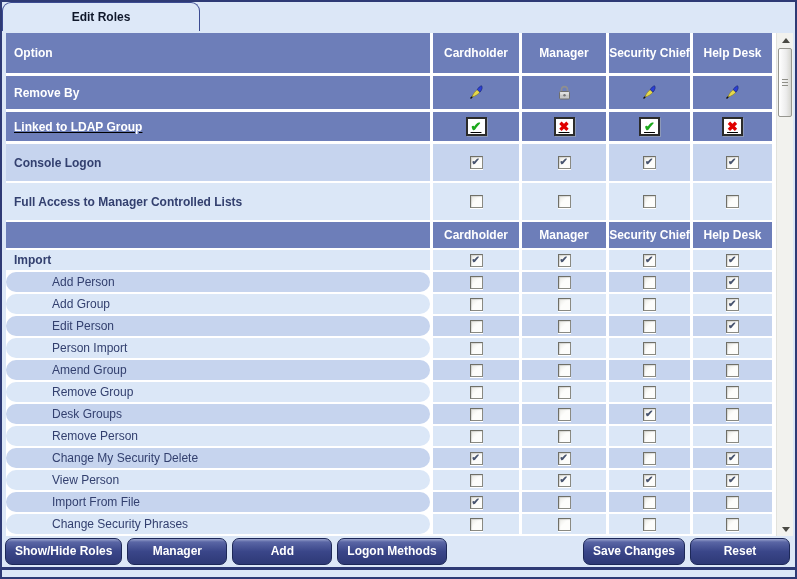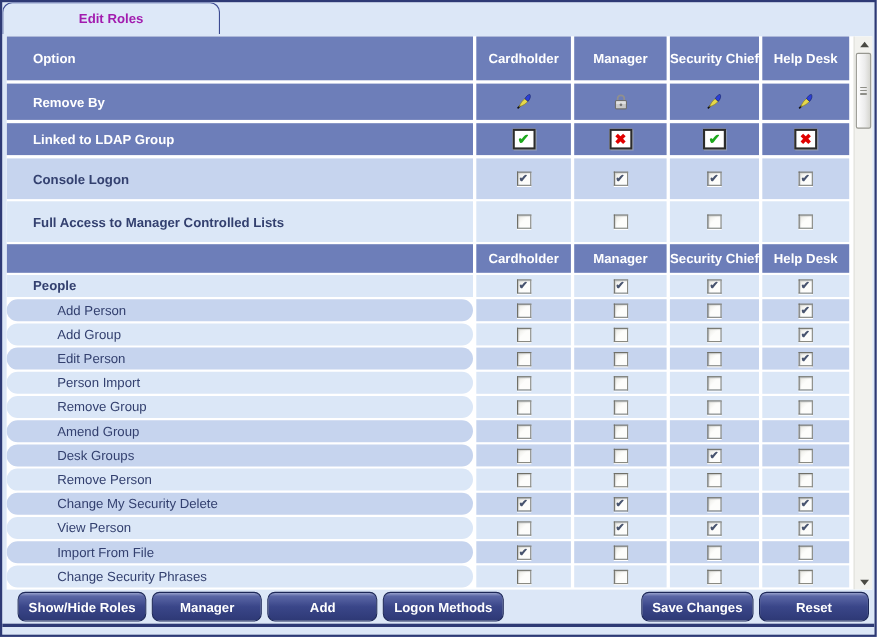--- a/index.html
+++ b/index.html
@@ -14,21 +14,21 @@
   }
 
   
   .tab {
     position: absolute; left: 0; top: 0;
     width: 198px; height: 29px;
     background: #dde8f8;
     border: 1px solid #3c4b92; border-bottom: none;
     border-radius: 9px 9px 0 0;
     display: flex; align-items: center; justify-content: center;
-    font-size: 12px; font-weight: bold; color: #a21caf;
+    font-size: 12px; font-weight: bold; color: #0f172a;
     cursor: pointer;
   }
 
   
   .table-wrap {
     position: absolute; left: 4px; top: 31px;
     width: 787px; height: 503px;
     background: #ffffff;
     overflow: hidden;
   }
@@ -37,25 +37,25 @@
     grid-template-columns: 424px 86px 84px 81px 79px;
     column-gap: 3px;
     margin-bottom: 3px;
     width: 766px;
   }
   .data-row { margin-bottom: 2px; }
   .cell { display: flex; align-items: center; }
   .hdr .cell { background: #6d7eb9; color: #ffffff; font-weight: bold; font-size: 12px; }
   .row-h1 { height: 40px; }
   .row-managed { height: 33px; }
-  .row-ldap { height: 29px; }
+  .row-ldap { height: 29px; text-decoration: underline; }
   .row-global { height: 37px; margin-bottom: 2px; }
   .row-hdr2 { height: 26px; margin-bottom: 2px; }
   .row-perm { height: 20px; }
-  .label-cell { padding-left: 24px; font-size: 12px; color: #33406f; }
+  .label-cell { padding-left: 8px; font-size: 12px; color: #33406f; }
   .label-cell.indent { padding-left: 46px; border-radius: 10px; }
   .label-cell.bold { font-weight: bold; }
   .role-cell { justify-content: center; text-align: center; line-height: 13px; }
   .check-cell, .icell, .ldap-cell { justify-content: center; }
   .dark .cell { background: #c6d4ee; }
   .light .cell { background: #dbe7f7; }
 
   
   .cb {
     width: 13px; height: 13px;
@@ -108,21 +108,21 @@
   }
   .sb-thumb::after {
     content: "";
     position: absolute; left: 3px; right: 3px; top: 50%; margin-top: -4px; height: 8px;
     background: repeating-linear-gradient(#8f8f88 0 1px, transparent 1px 3px);
   }
 
   
   .button-bar {
     position: absolute; left: 0; right: 0; top: 535px; height: 28px;
-    display: flex; align-items: flex-end; gap: 5px; padding: 0 5px 0 14px;
+    display: flex; align-items: center; gap: 5px; padding: 0 5px 0 3px;
   }
   .btn {
     height: 27px; min-width: 100px; padding: 0 9px;
     background: linear-gradient(180deg, #98a2cc 0%, #5a66a5 12%, #3a4689 50%, #2e3976 100%);
     border: 1px solid #1d2858; border-radius: 7px;
     color: #ffffff; font-weight: bold; font-size: 12px;
     font-family: "Liberation Sans", sans-serif;
     cursor: pointer;
   }
   .btn.push-right { margin-left: auto; }
@@ -271,21 +271,21 @@
           <span>Security Chief</span>
         </div>
         <div class="cell role-cell">
           <span>Help Desk</span>
         </div>
       </div>
 
     <div id="perm-rows">
         <div class="grid-row data-row row-perm light">
           <div class="cell label-cell bold">
-            <span>People</span>
+            <span>Import</span>
           </div>
           <div class="cell check-cell">
             <span class="cb checked"></span>
           </div>
           <div class="cell check-cell">
             <span class="cb checked"></span>
           </div>
           <div class="cell check-cell">
             <span class="cb checked"></span>
           </div>
@@ -354,40 +354,40 @@
           <div class="cell check-cell">
             <span class="cb"></span>
           </div>
           <div class="cell check-cell">
             <span class="cb"></span>
           </div>
           <div class="cell check-cell">
             <span class="cb"></span>
           </div>
         </div>
+        <div class="grid-row data-row row-perm dark">
+          <div class="cell label-cell indent">
+            <span>Amend Group</span>
+          </div>
+          <div class="cell check-cell">
+            <span class="cb"></span>
+          </div>
+          <div class="cell check-cell">
+            <span class="cb"></span>
+          </div>
+          <div class="cell check-cell">
+            <span class="cb"></span>
+          </div>
+          <div class="cell check-cell">
+            <span class="cb"></span>
+          </div>
+        </div>
         <div class="grid-row data-row row-perm light">
           <div class="cell label-cell indent">
             <span>Remove Group</span>
-          </div>
-          <div class="cell check-cell">
-            <span class="cb"></span>
-          </div>
-          <div class="cell check-cell">
-            <span class="cb"></span>
-          </div>
-          <div class="cell check-cell">
-            <span class="cb"></span>
-          </div>
-          <div class="cell check-cell">
-            <span class="cb"></span>
-          </div>
-        </div>
-        <div class="grid-row data-row row-perm dark">
-          <div class="cell label-cell indent">
-            <span>Amend Group</span>
           </div>
           <div class="cell check-cell">
             <span class="cb"></span>
           </div>
           <div class="cell check-cell">
             <span class="cb"></span>
           </div>
           <div class="cell check-cell">
             <span class="cb"></span>
           </div>

